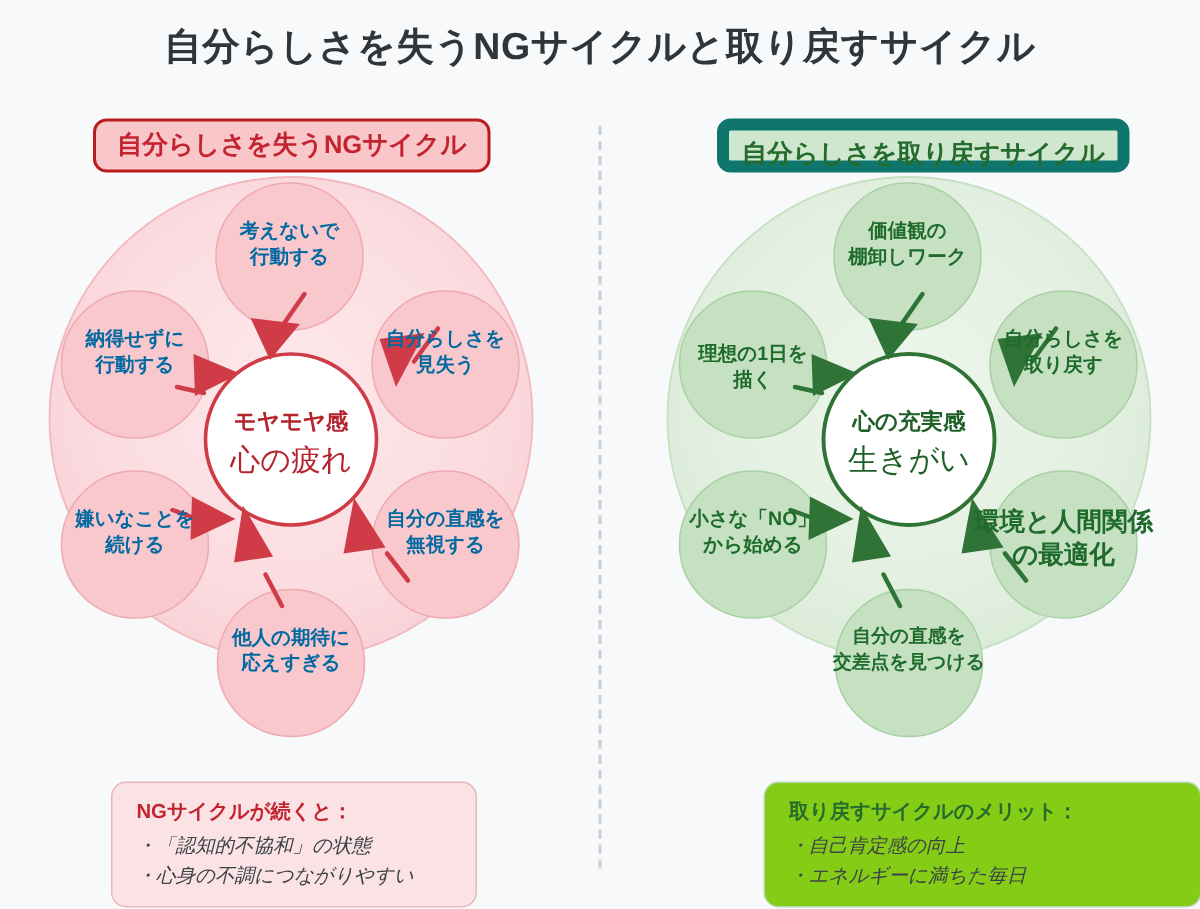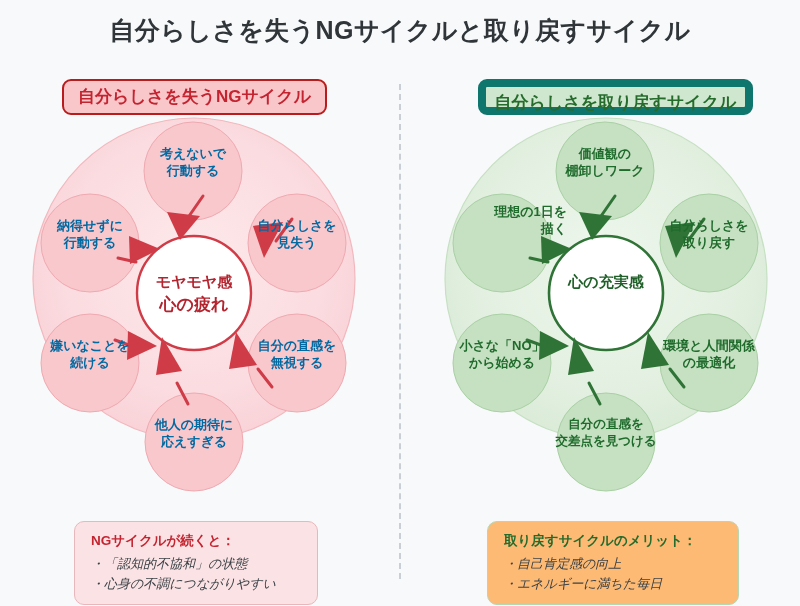--- a/index.html
+++ b/index.html
@@ -104,22 +104,22 @@
     pointer-events: none;
   }
   .center-label .l1 {
     display: block;
     font-size: 15px;
     font-weight: bold;
     line-height: 1.45;
   }
   .center-label .l2 {
     display: block;
-    font-size: 17px;
-    font-weight: bold;
+    font-size: 20px;
+    font-weight: normal;
     line-height: 1.45;
   }
   .center-label.ng { color: #b3242f; }
   .center-label.good { color: #1f5f28; }
 
   
   .note-box {
     position: absolute;
     box-sizing: border-box;
     border-radius: 10px;
@@ -127,24 +127,24 @@
     z-index: 30;
   }
   .note-box.ng {
     left: 74px;
     top: 521px;
     width: 244px;
     background: #fbe3e5;
     border: 1.5px solid #e8b7bb;
   }
   .note-box.good {
-    left: 487px;
+    left: 509px;
     top: 521px;
-    width: 252px;
-    background: #fdba74;
+    width: 292px;
+    background: #84cc16;
     border: 1.5px solid #b7d6b5;
   }
   .note-title {
     font-size: 13.5px;
     font-weight: bold;
     margin-bottom: 4px;
     white-space: nowrap;
   }
   .note-box.ng .note-title { color: #c32430; }
   .note-box.good .note-title { color: #256b2c; }
@@ -283,39 +283,40 @@
   </div>
 
   <div class="node-label good" style="left:535px; top:145px; width:140px;">
     <span>価値観の</span><br>
     <span>棚卸しワーク</span>
   </div>
   <div class="node-label good" style="left:644px; top:217px; width:130px;">
     <span>自分らしさを</span><br>
     <span>取り戻す</span>
   </div>
-  <div class="node-label good" style="left:636px; top:337px; width:146px; font-size:13px;">
+  <div class="node-label good" style="left:636px; top:337px; width:146px; font-size:17px;">
     <span>環境と人間関係</span><br>
     <span>の最適化</span>
   </div>
   <div class="node-label good" style="left:525px; top:416px; width:162px; font-size:12.5px;">
     <span>自分の直感を</span><br>
     <span>交差点を見つける</span>
   </div>
   <div class="node-label good" style="left:437px; top:337px; width:130px;">
     <span>小さな「NO」</span><br>
     <span>から始める</span>
   </div>
-  <div class="node-label good" style="left:437px; top:203px; width:130px;text-align:right;">
+  <div class="node-label good" style="left:437px; top:227px; width:130px;">
     <span>理想の1日を</span><br>
     <span>描く</span>
   </div>
 
   <div class="center-label good" style="left:536px; top:271px; width:140px;">
     <span class="l1">心の充実感</span>
+    <span class="l2">生きがい</span>
   </div>
 
   <div class="note-box ng">
     <div class="note-title">NGサイクルが続くと：</div>
     <div class="note-item">「認知的不協和」の状態</div>
     <div class="note-item">心身の不調につながりやすい</div>
   </div>
 
   <div class="note-box good">
     <div class="note-title">取り戻すサイクルのメリット：</div>

